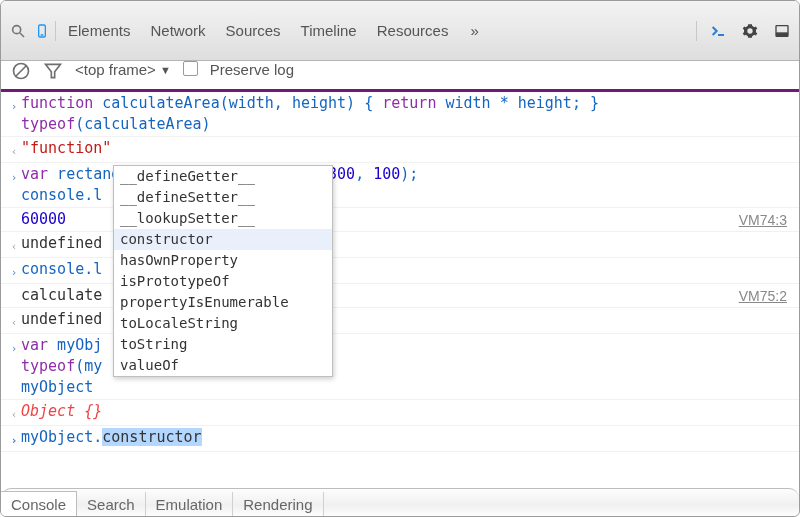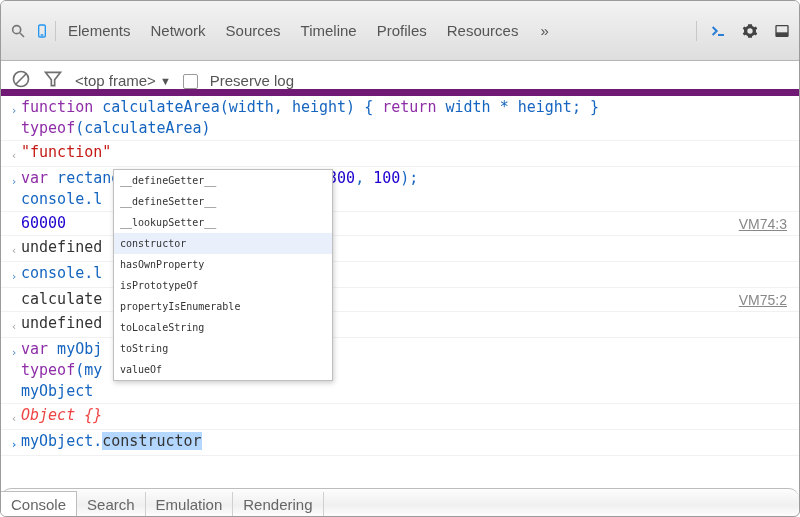--- a/index.html
+++ b/index.html
@@ -83,23 +83,23 @@
   gap: 10px;
 }
 .toolbar .right .iconbtn { color: #4a4a4a; }
 .toolbar .sep {
   width: 1px;
   height: 20px;
   background: #c8c8c8;
 }
 .subtoolbar {
   height: 28px;
-  border-bottom: 7px solid #701a75;
-  display: flex;
-  align-items: flex-end;
+  border-bottom: 3px solid #701a75;
+  display: flex;
+  align-items: flex-start;
   padding: 0 10px;
   gap: 12px;
   font-size: 15px;
   color: #555;
 }
 .subtoolbar .iconbtn {
   width: 20px; height: 20px; display:flex;align-items:center;justify-content:center;color:#707070;
 }
 .frame-select {
   display: flex;
@@ -158,21 +158,21 @@
 .sel { background: #b3d7ff; }
 .autocomplete {
   position: absolute;
   top: 73px;
   left: 112px;
   width: 218px;
   background: #fff;
   border: 1px solid #bfbfbf;
   box-shadow: 1px 2px 5px rgba(0,0,0,0.2);
   font-family: Menlo, Consolas, monospace;
-  font-size: 10px;
+  font-size: 14px;
   line-height: 21px;
   z-index: 50;
 }
 .autocomplete .item {
   padding: 0 6px;
   color: #333;
 }
 .autocomplete .item.selected {
   background: #e9f0fb;
 }
@@ -216,21 +216,20 @@
           <rect x="7" y="3" width="10" height="18" rx="2"></rect>
           <line x1="10" y1="18" x2="14" y2="18"></line>
         </svg>
     </div>
     <div class="sep"></div>
     <div id="toolbar-tabs" style="display:flex;align-items:center;height:100%;">
         <div class="tab">Elements</div>
         <div class="tab">Network</div>
         <div class="tab">Sources</div>
         <div class="tab">Timeline</div>
-        <div class="tab">Profiles</div>
         <div class="tab">Resources</div>
       </div>
     <div class="tab">»</div>
     <div class="right">
       <div class="sep"></div>
       <div class="iconbtn" style="color:#2a7fd4;">
         <svg viewBox="0 0 24 24" fill="none" stroke="currentColor" stroke-width="3">
             <polyline points="4,6 10,12 4,18"></polyline>
             <line x1="12" y1="18" x2="21" y2="18"></line>
           </svg>

